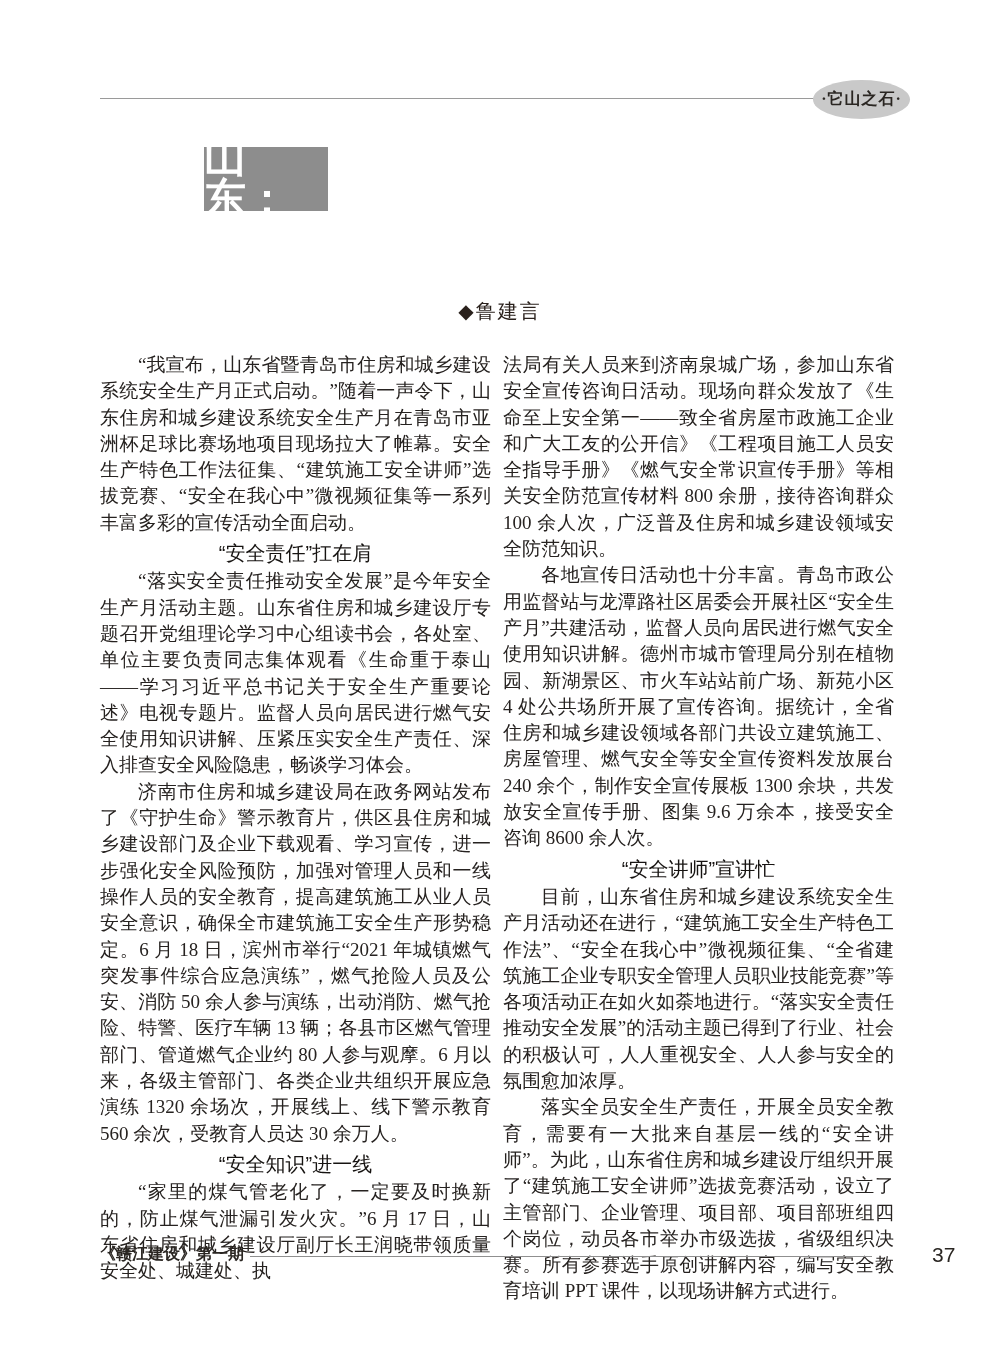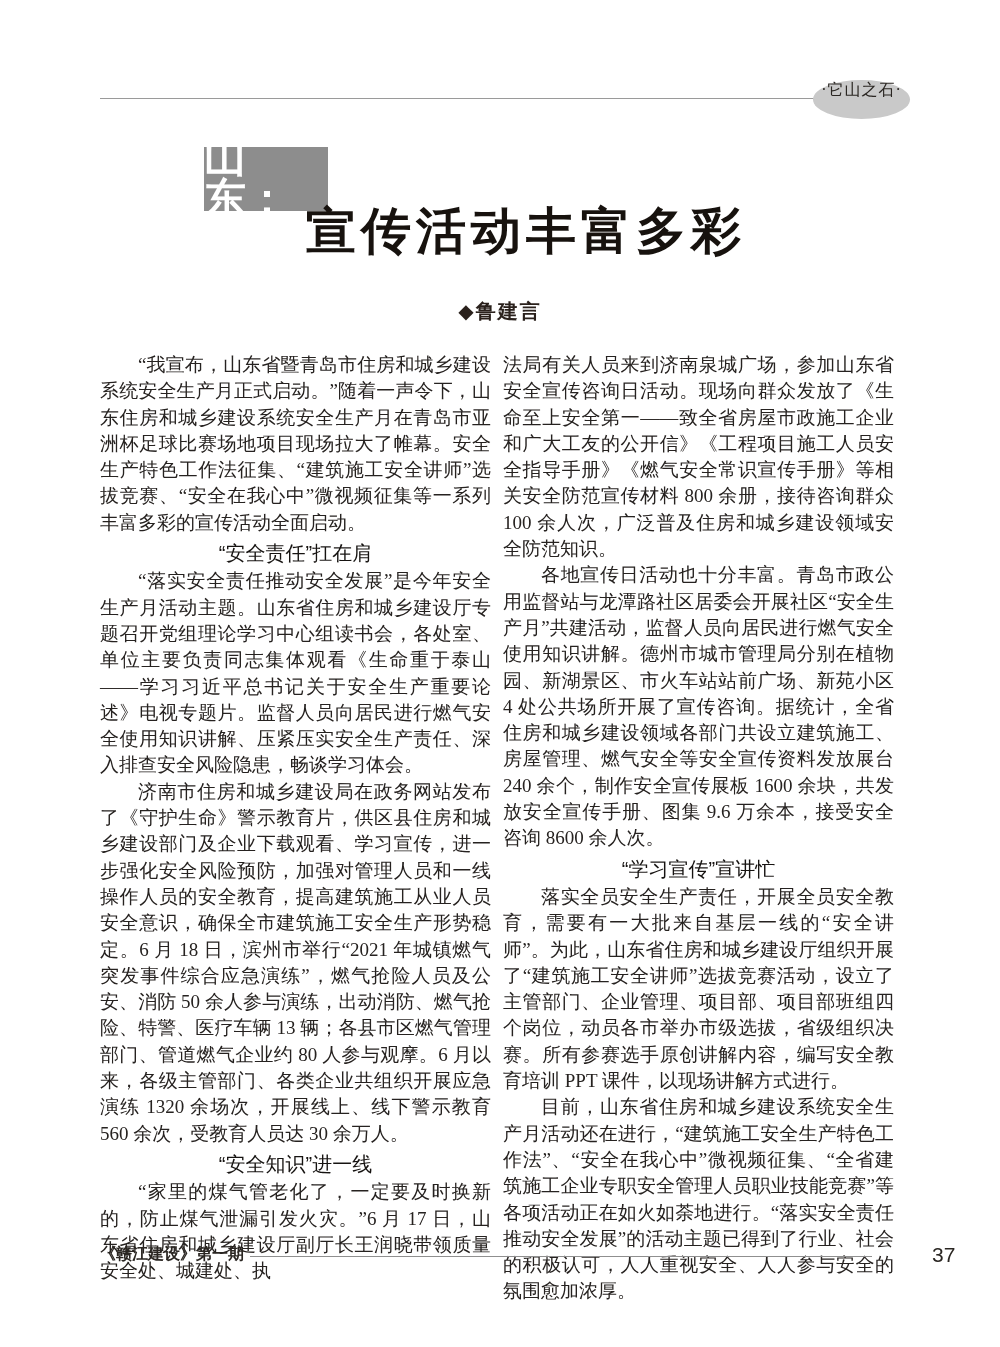--- a/index.html
+++ b/index.html
@@ -20,22 +20,22 @@
     left: 100px; top: 98px;
     width: 716px; height: 1px;
     background: #9a9a9a;
   }
   .section-badge {
     position: absolute;
     left: 813px; top: 80px;
     width: 97px; height: 39px;
     background: #c9c9c9;
     border-radius: 50%;
-    display: flex; align-items: flex-start; justify-content: center;
-    font-size: 16px; font-weight: normal;
+    display: flex; align-items: center; justify-content: center;
+    font-size: 16px; font-weight: bold;
     color: #2a2622;
     letter-spacing: 1px;
   }
 
   
   .title-region-box {
     position: absolute;
     left: 204px; top: 147px;
     width: 124px; height: 64px;
     background: #8d8d8d;
@@ -58,21 +58,21 @@
     color: #17120e;
     white-space: nowrap;
     font-family: "Liberation Serif", "DejaVu Serif", serif;
   }
   .author-line {
     position: absolute;
     left: 0; top: 298px;
     width: 1000px;
     text-align: center;
     font-size: 20px;
-    font-weight: 700;
+    font-weight: 400;
     color: #2a211c;
     letter-spacing: 2px;
   }
 
   
   .columns {
     position: absolute;
     left: 100px; top: 352px;
     width: 806px;
     display: flex;
@@ -128,38 +128,37 @@
 <div class="page">
 
   <div class="header-rule"></div>
   <div class="section-badge">
     <span>·它山之石·</span>
   </div>
 
   <div class="title-region-box">
     <span>山东：</span>
   </div>
-  <div class="title-calligraphy">宣传活动丰富多彩</div>
   <div class="author-line">◆鲁建言</div>
 
   <div class="columns">
     <div class="col">
       <p class="para">“我宣布，山东省暨青岛市住房和城乡建设系统安全生产月正式启动。”随着一声令下，山东住房和城乡建设系统安全生产月在青岛市亚洲杯足球比赛场地项目现场拉大了帷幕。安全生产特色工作法征集、“建筑施工安全讲师”选拔竞赛、“安全在我心中”微视频征集等一系列丰富多彩的宣传活动全面启动。</p>
       <p class="heading">“安全责任”扛在肩</p>
       <p class="para">“落实安全责任推动安全发展”是今年安全生产月活动主题。山东省住房和城乡建设厅专题召开党组理论学习中心组读书会，各处室、单位主要负责同志集体观看《生命重于泰山——学习习近平总书记关于安全生产重要论述》电视专题片。监督人员向居民进行燃气安全使用知识讲解、压紧压实安全生产责任、深入排查安全风险隐患，畅谈学习体会。</p>
       <p class="para">济南市住房和城乡建设局在政务网站发布了《守护生命》警示教育片，供区县住房和城乡建设部门及企业下载观看、学习宣传，进一步强化安全风险预防，加强对管理人员和一线操作人员的安全教育，提高建筑施工从业人员安全意识，确保全市建筑施工安全生产形势稳定。6 月 18 日，滨州市举行“2021 年城镇燃气突发事件综合应急演练”，燃气抢险人员及公安、消防 50 余人参与演练，出动消防、燃气抢险、特警、医疗车辆 13 辆；各县市区燃气管理部门、管道燃气企业约 80 人参与观摩。6 月以来，各级主管部门、各类企业共组织开展应急演练 1320 余场次，开展线上、线下警示教育 560 余次，受教育人员达 30 余万人。</p>
       <p class="heading">“安全知识”进一线</p>
       <p class="para">“家里的煤气管老化了，一定要及时换新的，防止煤气泄漏引发火灾。”6 月 17 日，山东省住房和城乡建设厅副厅长王润晓带领质量安全处、城建处、执</p>
     </div>
     <div class="col">
       <p class="para cont">法局有关人员来到济南泉城广场，参加山东省安全宣传咨询日活动。现场向群众发放了《生命至上安全第一——致全省房屋市政施工企业和广大工友的公开信》《工程项目施工人员安全指导手册》《燃气安全常识宣传手册》等相关安全防范宣传材料 800 余册，接待咨询群众 100 余人次，广泛普及住房和城乡建设领域安全防范知识。</p>
-      <p class="para">各地宣传日活动也十分丰富。青岛市政公用监督站与龙潭路社区居委会开展社区“安全生产月”共建活动，监督人员向居民进行燃气安全使用知识讲解。德州市城市管理局分别在植物园、新湖景区、市火车站站前广场、新苑小区 4 处公共场所开展了宣传咨询。据统计，全省住房和城乡建设领域各部门共设立建筑施工、房屋管理、燃气安全等安全宣传资料发放展台 240 余个，制作安全宣传展板 1600 余块，共发放安全宣传手册、图集 9.6 万余本，接受安全咨询 8600 余人次。</p>
-      <p class="heading">“学习宣传”宣讲忙</p>
+      <p class="para">各地宣传日活动也十分丰富。青岛市政公用监督站与龙潭路社区居委会开展社区“安全生产月”共建活动，监督人员向居民进行燃气安全使用知识讲解。德州市城市管理局分别在植物园、新湖景区、市火车站站前广场、新苑小区 4 处公共场所开展了宣传咨询。据统计，全省住房和城乡建设领域各部门共设立建筑施工、房屋管理、燃气安全等安全宣传资料发放展台 240 余个，制作安全宣传展板 1300 余块，共发放安全宣传手册、图集 9.6 万余本，接受安全咨询 8600 余人次。</p>
+      <p class="heading">“安全讲师”宣讲忙</p>
+      <p class="para">目前，山东省住房和城乡建设系统安全生产月活动还在进行，“建筑施工安全生产特色工作法”、“安全在我心中”微视频征集、“全省建筑施工企业专职安全管理人员职业技能竞赛”等各项活动正在如火如荼地进行。“落实安全责任推动安全发展”的活动主题已得到了行业、社会的积极认可，人人重视安全、人人参与安全的氛围愈加浓厚。</p>
       <p class="para">落实全员安全生产责任，开展全员安全教育，需要有一大批来自基层一线的“安全讲师”。为此，山东省住房和城乡建设厅组织开展了“建筑施工安全讲师”选拔竞赛活动，设立了主管部门、企业管理、项目部、项目部班组四个岗位，动员各市举办市级选拔，省级组织决赛。所有参赛选手原创讲解内容，编写安全教育培训 PPT 课件，以现场讲解方式进行。</p>
-      <p class="para">目前，山东省住房和城乡建设系统安全生产月活动还在进行，“建筑施工安全生产特色工作法”、“安全在我心中”微视频征集、“全省建筑施工企业专职安全管理人员职业技能竞赛”等各项活动正在如火如荼地进行。“落实安全责任推动安全发展”的活动主题已得到了行业、社会的积极认可，人人重视安全、人人参与安全的氛围愈加浓厚。</p>
     </div>
   </div>
 
   <div class="footer-journal">《赣江建设》第一期</div>
   <div class="footer-rule"></div>
   <div class="footer-page">37</div>
 
 </div>
 
 </body></html>

